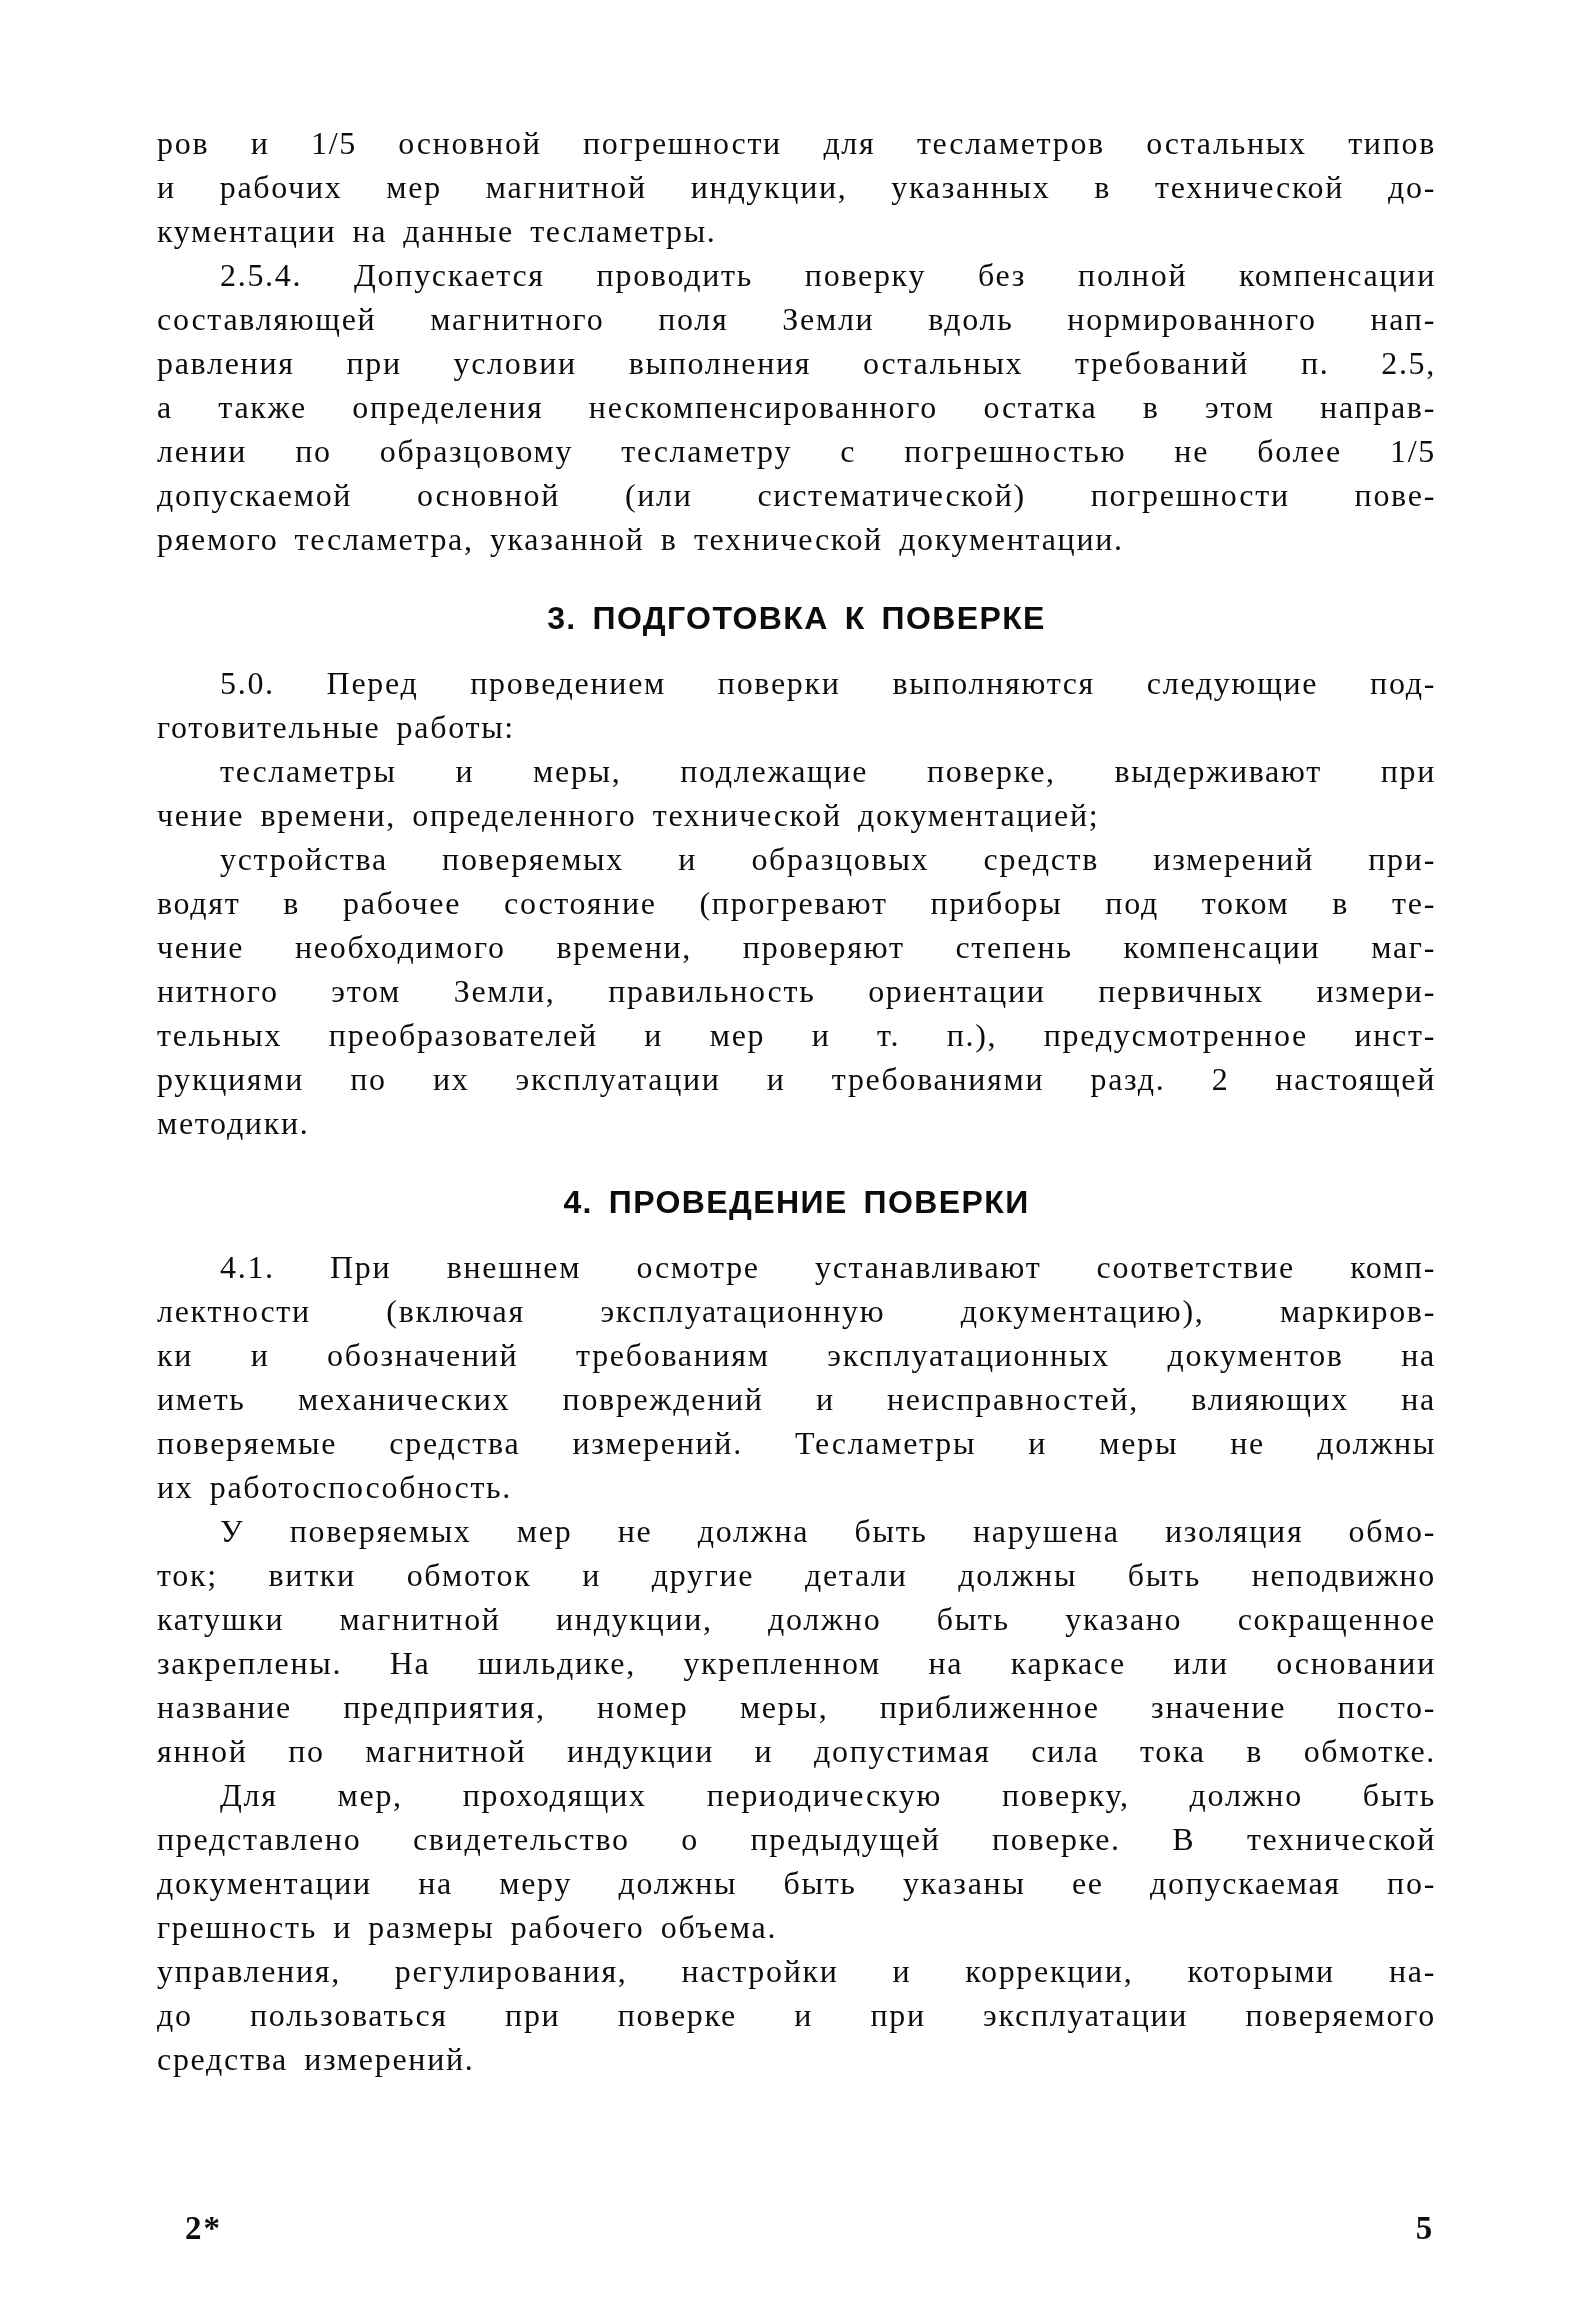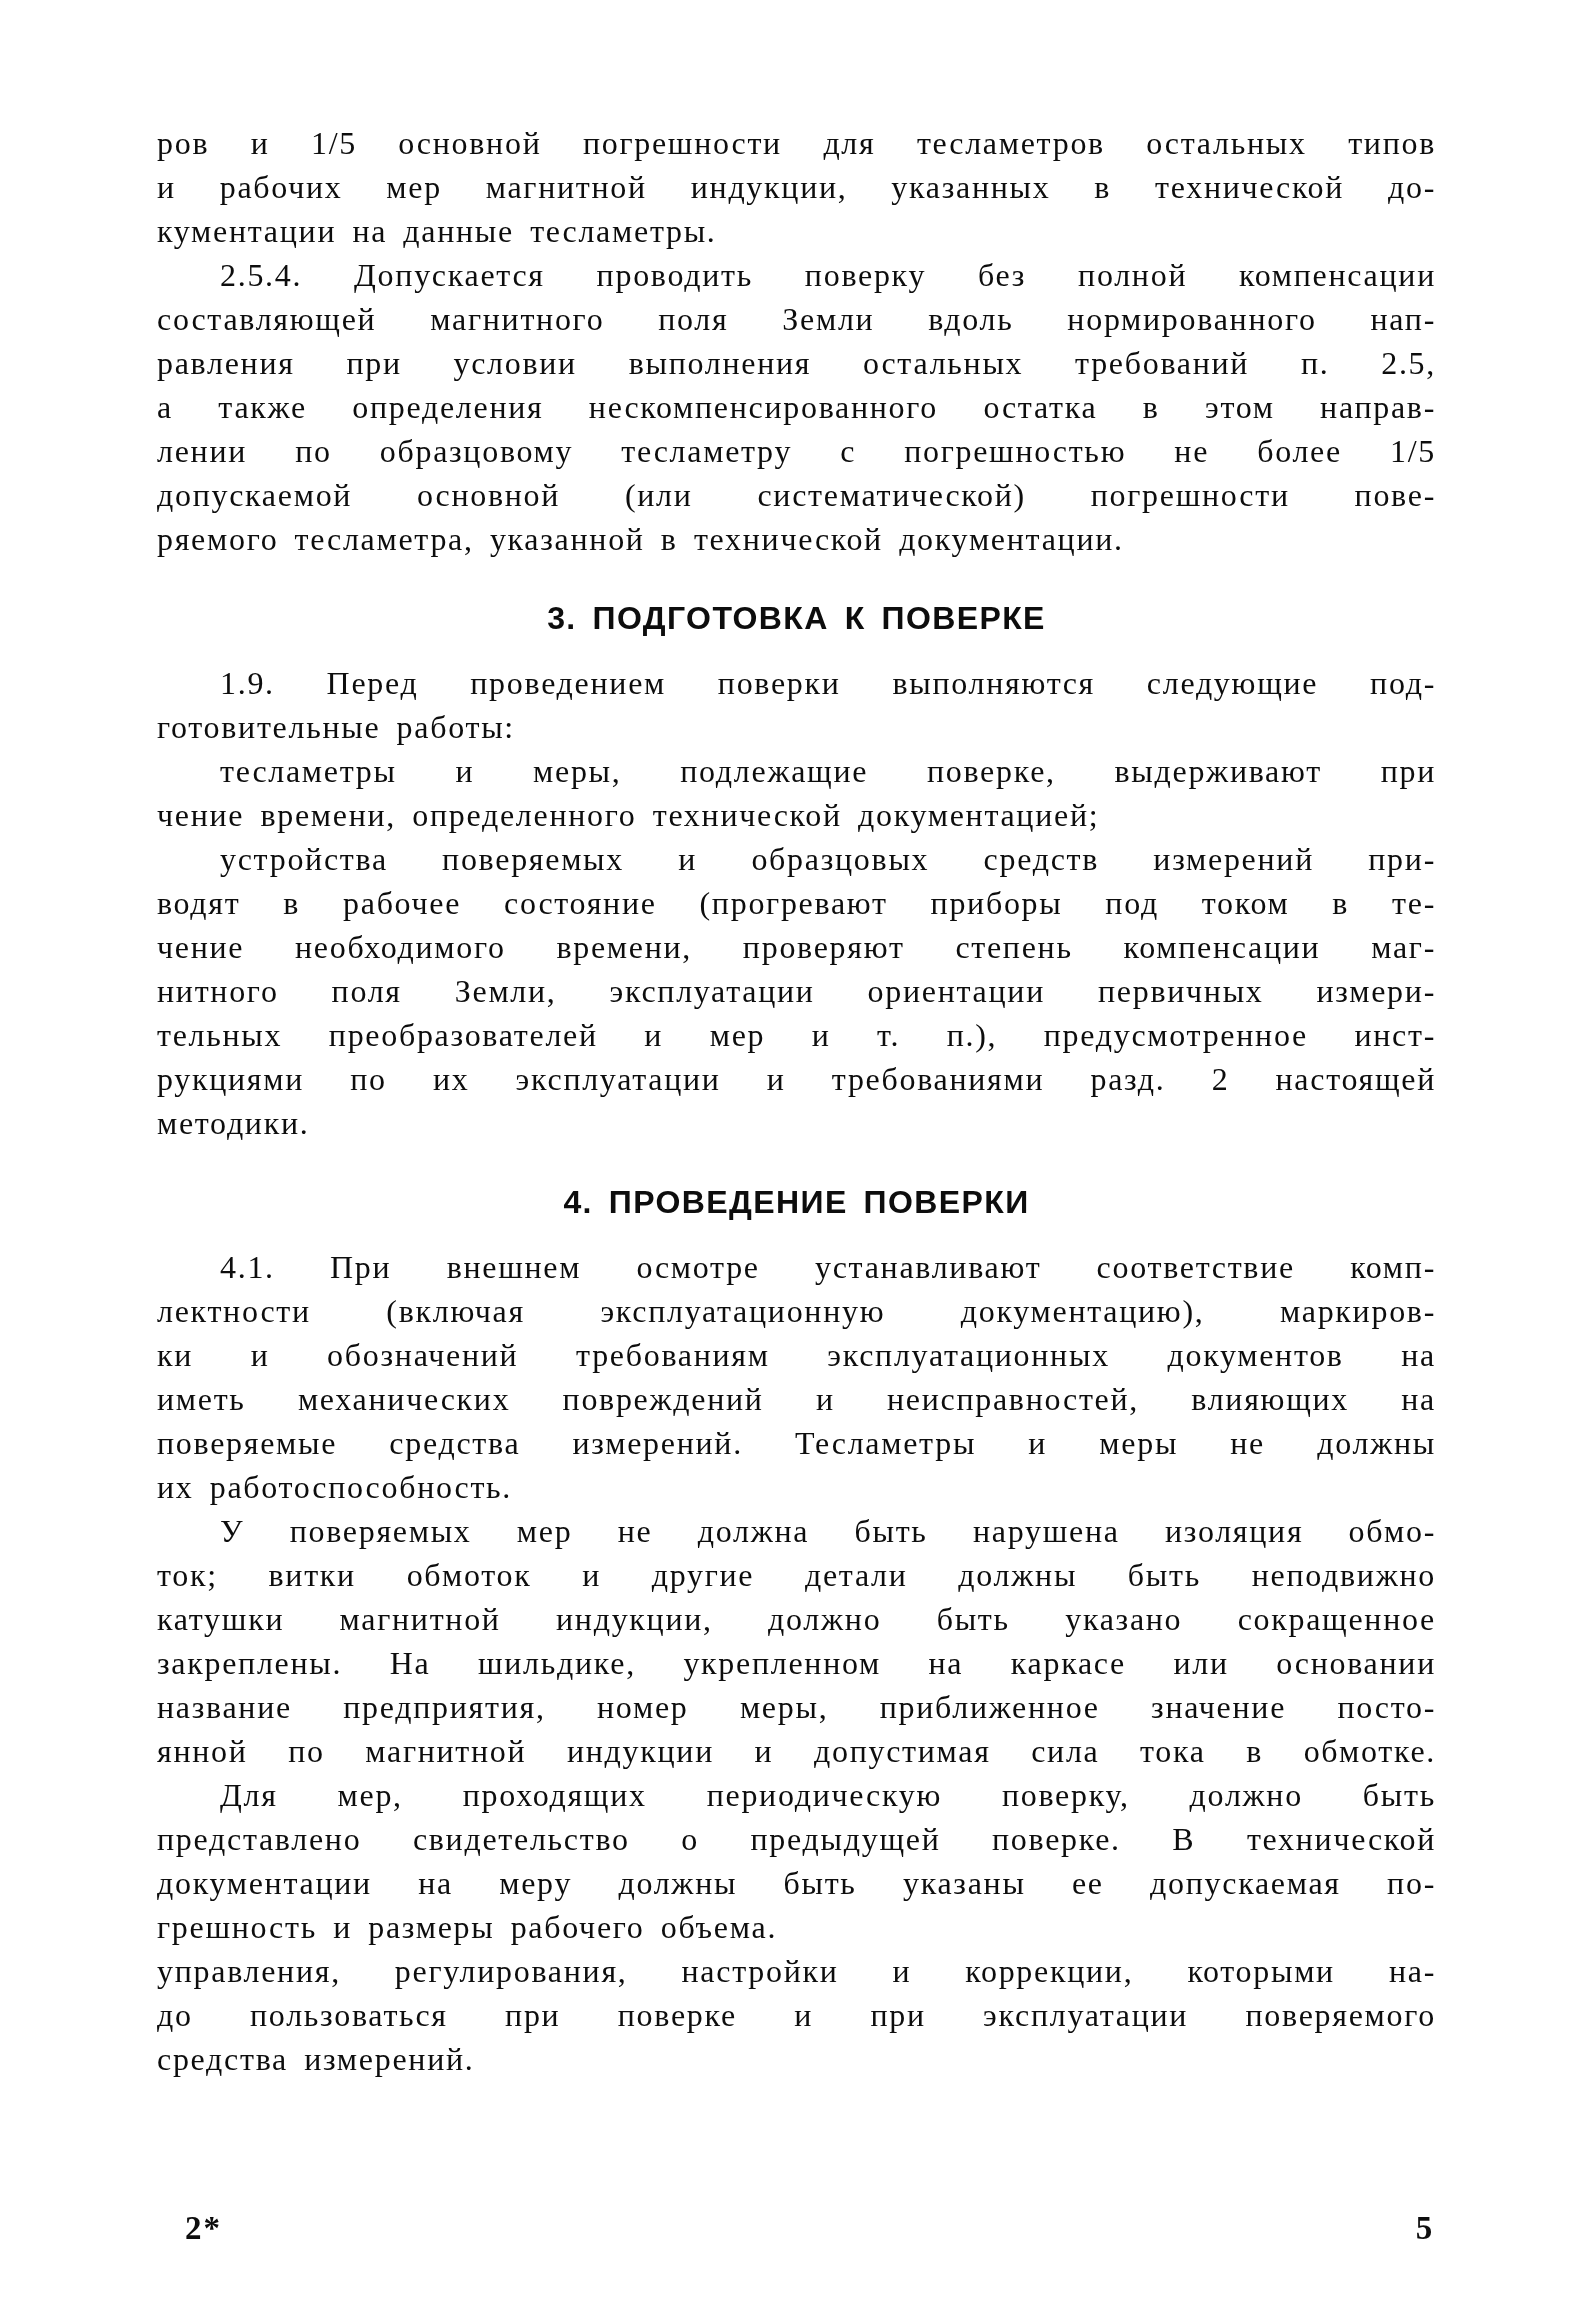--- a/index.html
+++ b/index.html
@@ -67,32 +67,32 @@
         <div class="line indent">2.5.4. Допускается проводить поверку без полной компенсации</div>
         <div class="line">составляющей магнитного поля Земли вдоль нормированного нап-</div>
         <div class="line">равления при условии выполнения остальных требований п. 2.5,</div>
         <div class="line">а также определения нескомпенсированного остатка в этом направ-</div>
         <div class="line">лении по образцовому тесламетру с погрешностью не более 1/5</div>
         <div class="line">допускаемой основной (или систематической) погрешности пове-</div>
         <div class="line last">ряемого тесламетра, указанной в технической документации.</div>
       </div>
       <div class="heading">3. ПОДГОТОВКА К ПОВЕРКЕ</div>
       <div class="para">
-        <div class="line indent">1.9. Перед проведением поверки выполняются следующие под-</div>
+        <div class="line indent">5.0. Перед проведением поверки выполняются следующие под-</div>
         <div class="line last">готовительные работы:</div>
       </div>
       <div class="para">
         <div class="line indent">тесламетры и меры, подлежащие поверке, выдерживают при</div>
         <div class="line last">чение времени, определенного технической документацией;</div>
       </div>
       <div class="para">
         <div class="line indent">устройства поверяемых и образцовых средств измерений при-</div>
         <div class="line">водят в рабочее состояние (прогревают приборы под током в те-</div>
         <div class="line">чение необходимого времени, проверяют степень компенсации маг-</div>
-        <div class="line">нитного поля Земли, эксплуатации ориентации первичных измери-</div>
+        <div class="line">нитного этом Земли, правильность ориентации первичных измери-</div>
         <div class="line">тельных преобразователей и мер и т. п.), предусмотренное инст-</div>
         <div class="line">рукциями по их эксплуатации и требованиями разд. 2 настоящей</div>
         <div class="line last">методики.</div>
       </div>
       <div class="heading">4. ПРОВЕДЕНИЕ ПОВЕРКИ</div>
       <div class="para">
         <div class="line indent">4.1. При внешнем осмотре устанавливают соответствие комп-</div>
         <div class="line">лектности (включая эксплуатационную документацию), маркиров-</div>
         <div class="line">ки и обозначений требованиям эксплуатационных документов на</div>
         <div class="line">иметь механических повреждений и неисправностей, влияющих на</div>

